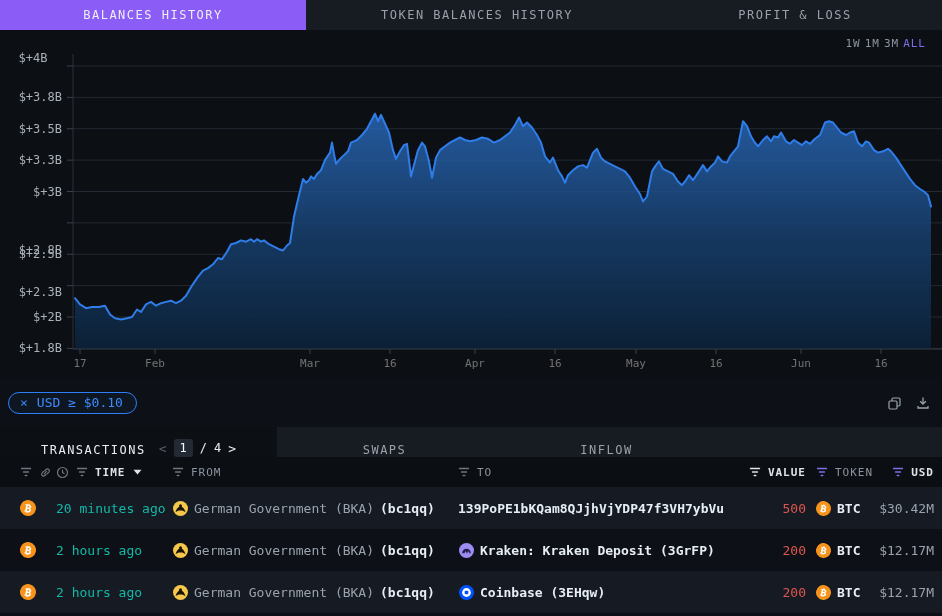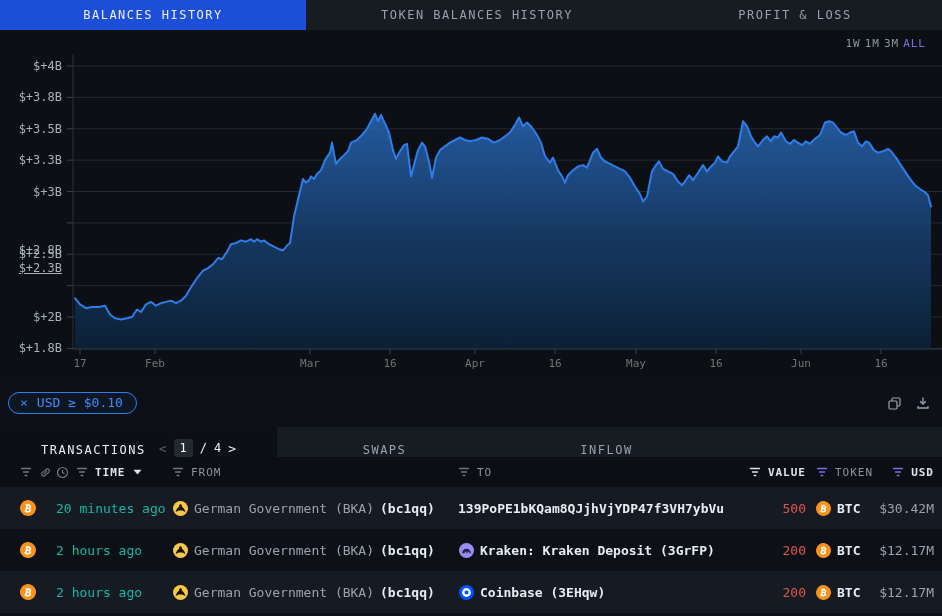--- a/index.html
+++ b/index.html
@@ -6,21 +6,21 @@
   body{
     width:942px;height:616px;overflow:hidden;
     background:#0d1117;
     font-family:"DejaVu Sans Mono","Liberation Mono",monospace;
     color:#e6edf3;-webkit-font-smoothing:antialiased;
   }
   
   .tabs{display:flex;height:30px;background:#171b22}
   .tab{display:flex;align-items:center;justify-content:center;
     font-size:12px;letter-spacing:1.5px;color:#99a1ab;cursor:pointer;white-space:nowrap}
-  .tab.active{background:#1d4ed8;color:#eceff2}
+  .tab.active{background:#8b5cf6;color:#eceff2}
   
   .chart-section{position:relative;height:349px;background:#0c0f14}
   .range-row{position:absolute;top:7px;right:16px;display:flex;gap:4px;z-index:3}
   .range{font-size:11px;letter-spacing:1px;color:#8b949e;cursor:pointer}
   .range.selected{color:#7d6ee8}
   #chart-svg{position:absolute;left:0;top:0}
   .ylabel{position:absolute;left:4px;width:58px;text-align:right;
     font-size:12px;color:#a9b1ba;line-height:16px;z-index:2}
   .xlabel{position:absolute;transform:translateX(-50%);font-size:11px;color:#737373;z-index:2}
   
@@ -118,28 +118,28 @@
       <line x1="310" y1="319" x2="310" y2="324" stroke="#3a424c" stroke-width="1"></line>
       <line x1="390" y1="319" x2="390" y2="324" stroke="#3a424c" stroke-width="1"></line>
       <line x1="475" y1="319" x2="475" y2="324" stroke="#3a424c" stroke-width="1"></line>
       <line x1="555" y1="319" x2="555" y2="324" stroke="#3a424c" stroke-width="1"></line>
       <line x1="636" y1="319" x2="636" y2="324" stroke="#3a424c" stroke-width="1"></line>
       <line x1="716" y1="319" x2="716" y2="324" stroke="#3a424c" stroke-width="1"></line>
       <line x1="801" y1="319" x2="801" y2="324" stroke="#3a424c" stroke-width="1"></line>
       <line x1="881" y1="319" x2="881" y2="324" stroke="#3a424c" stroke-width="1"></line>
     </svg>
   <div id="axis-labels">
-      <div class="ylabel" style="top: 28px;">$+4B</div>
+      <div class="ylabel" style="top: 20px; text-align: center;">$+4B</div>
       <div class="ylabel" style="top: 59.375px;">$+3.8B</div>
       <div class="ylabel" style="top: 90.75px;">$+3.5B</div>
       <div class="ylabel" style="top: 122.125px;">$+3.3B</div>
       <div class="ylabel" style="top: 153.5px;">$+3B</div>
       <div class="ylabel" style="top: 192px; margin-top: 20px;">$+2.8B</div>
       <div class="ylabel" style="top: 216.25px;">$+2.5B</div>
-      <div class="ylabel" style="top: 230px; text-decoration: underline;">$+2.3B</div>
+      <div class="ylabel" style="top: 254px;">$+2.3B</div>
       <div class="ylabel" style="top: 279px;">$+2B</div>
       <div class="ylabel" style="top: 310.375px;">$+1.8B</div>
       <div class="xlabel" style="left: 80px; top: 327px;">17</div>
       <div class="xlabel" style="left: 155px; top: 327px;">Feb</div>
       <div class="xlabel" style="left: 310px; top: 327px;">Mar</div>
       <div class="xlabel" style="left: 390px; top: 327px;">16</div>
       <div class="xlabel" style="left: 475px; top: 327px;">Apr</div>
       <div class="xlabel" style="left: 555px; top: 327px;">16</div>
       <div class="xlabel" style="left: 636px; top: 327px;">May</div>
       <div class="xlabel" style="left: 716px; top: 327px;">16</div>

